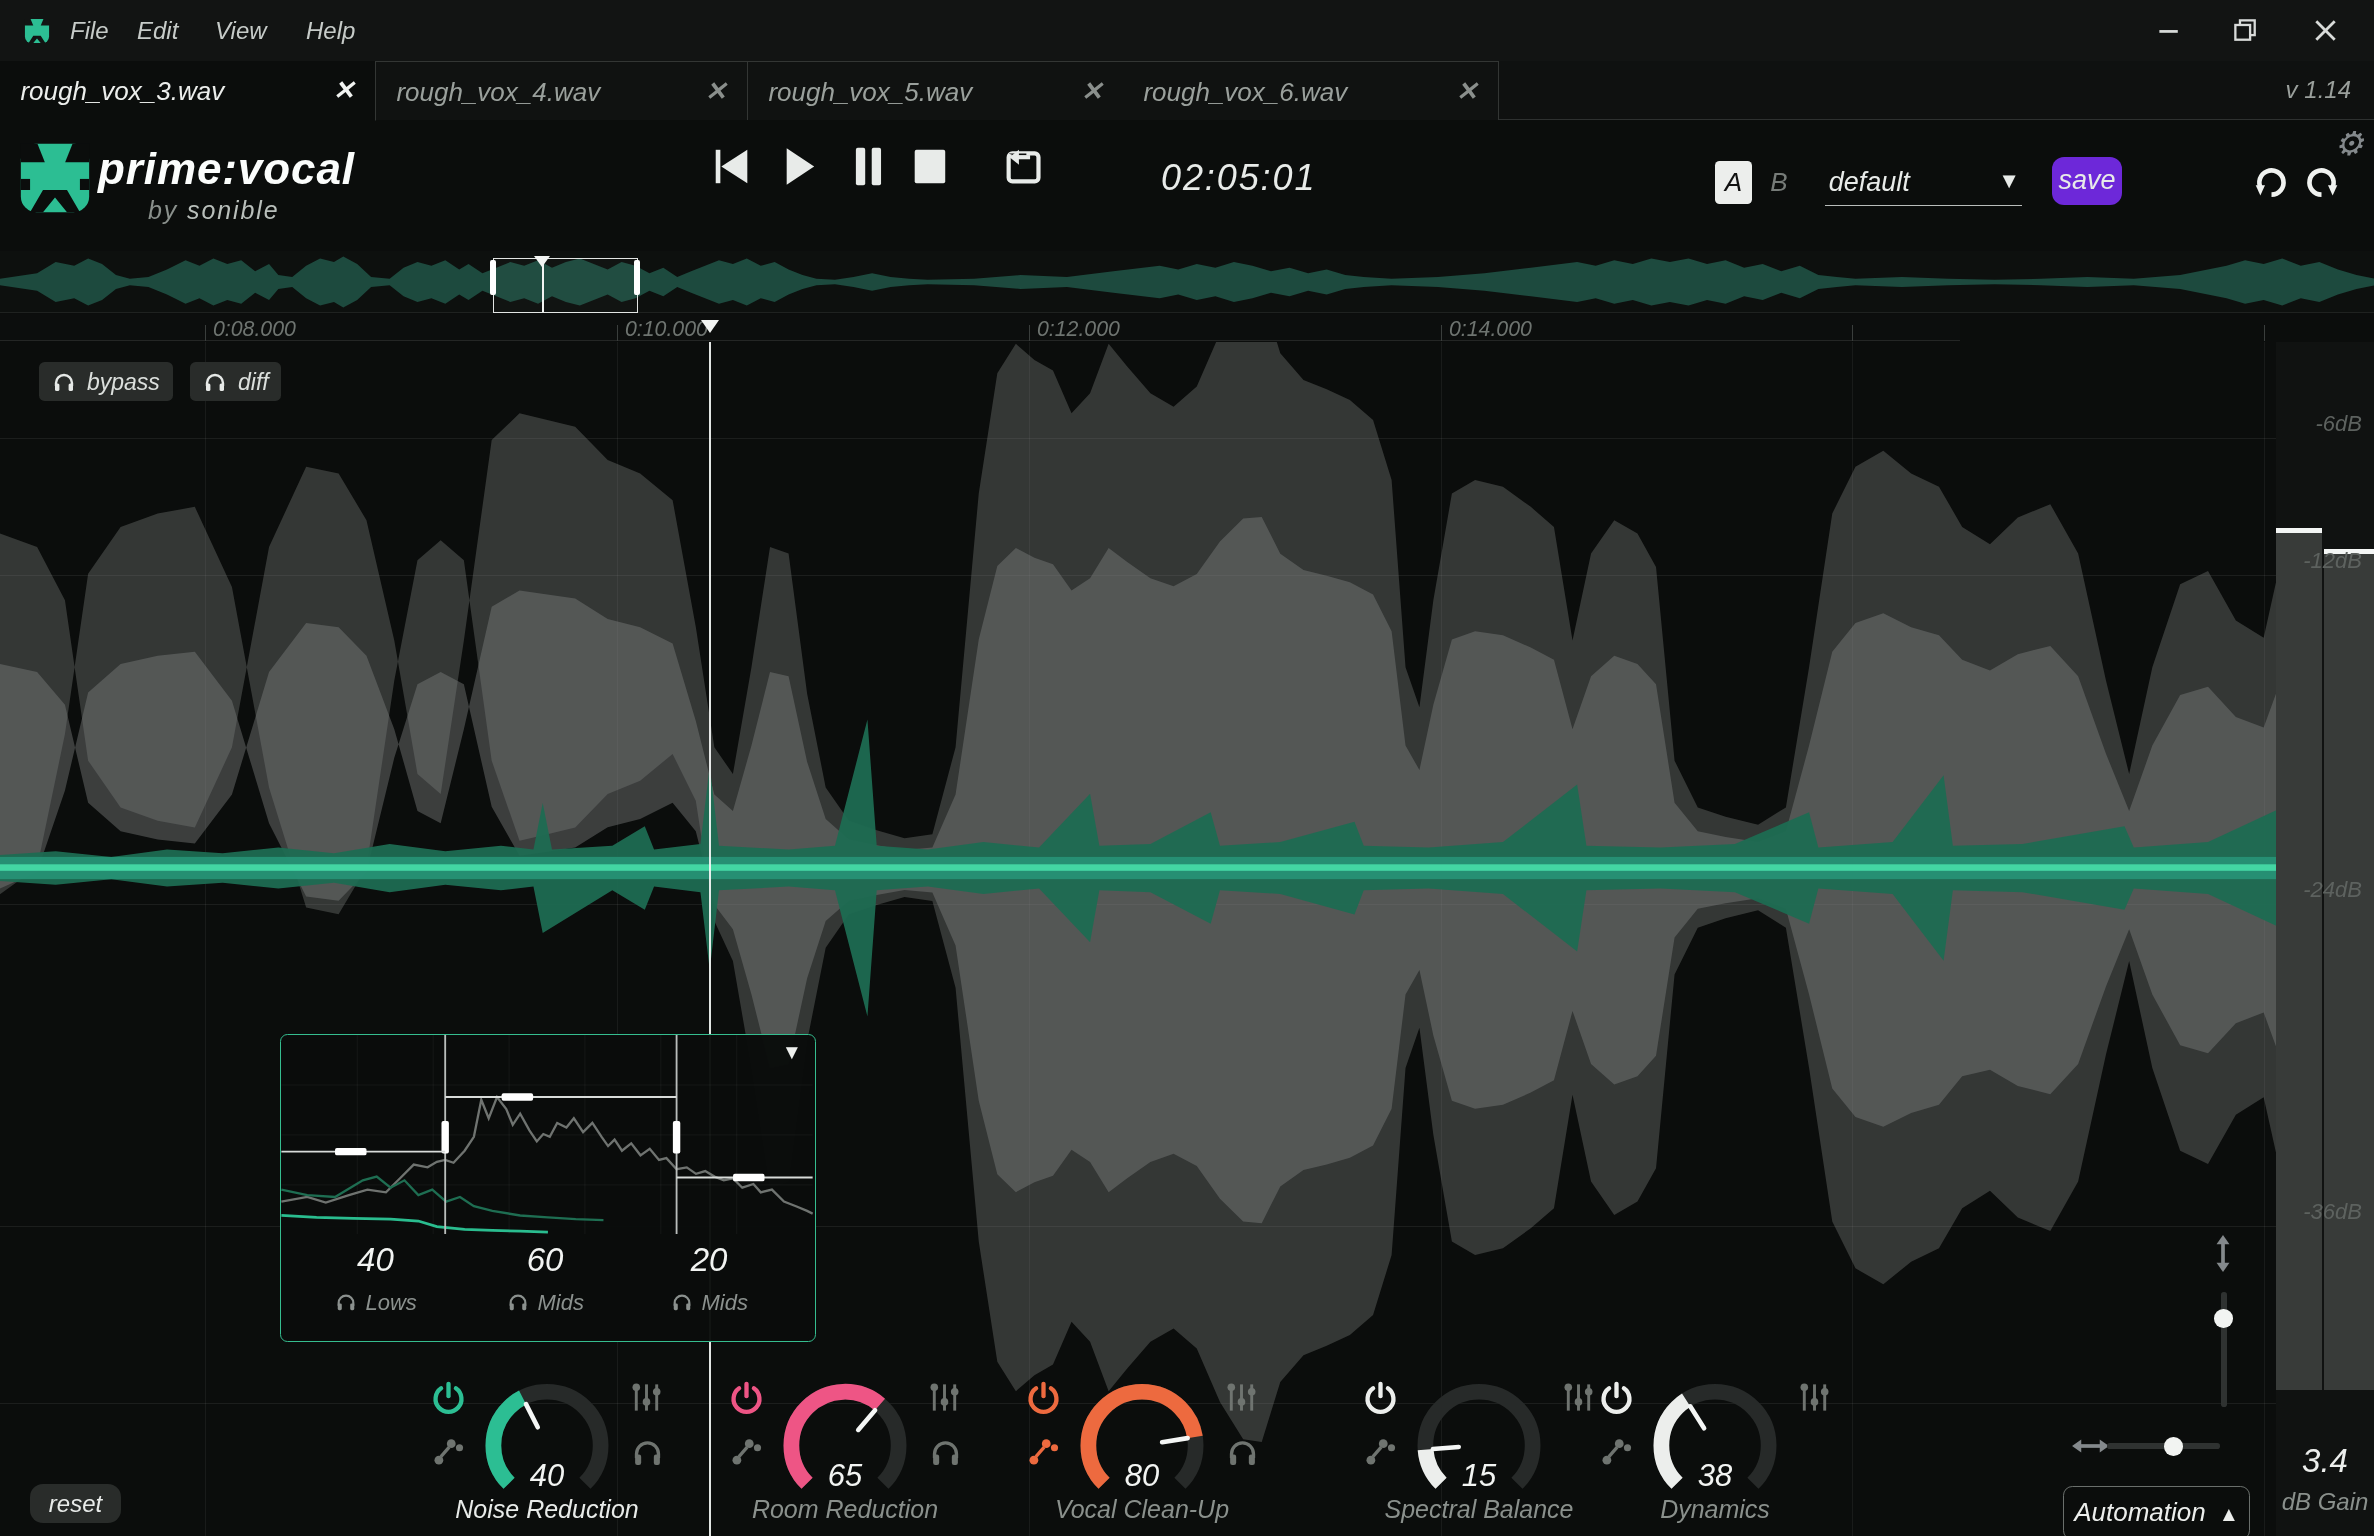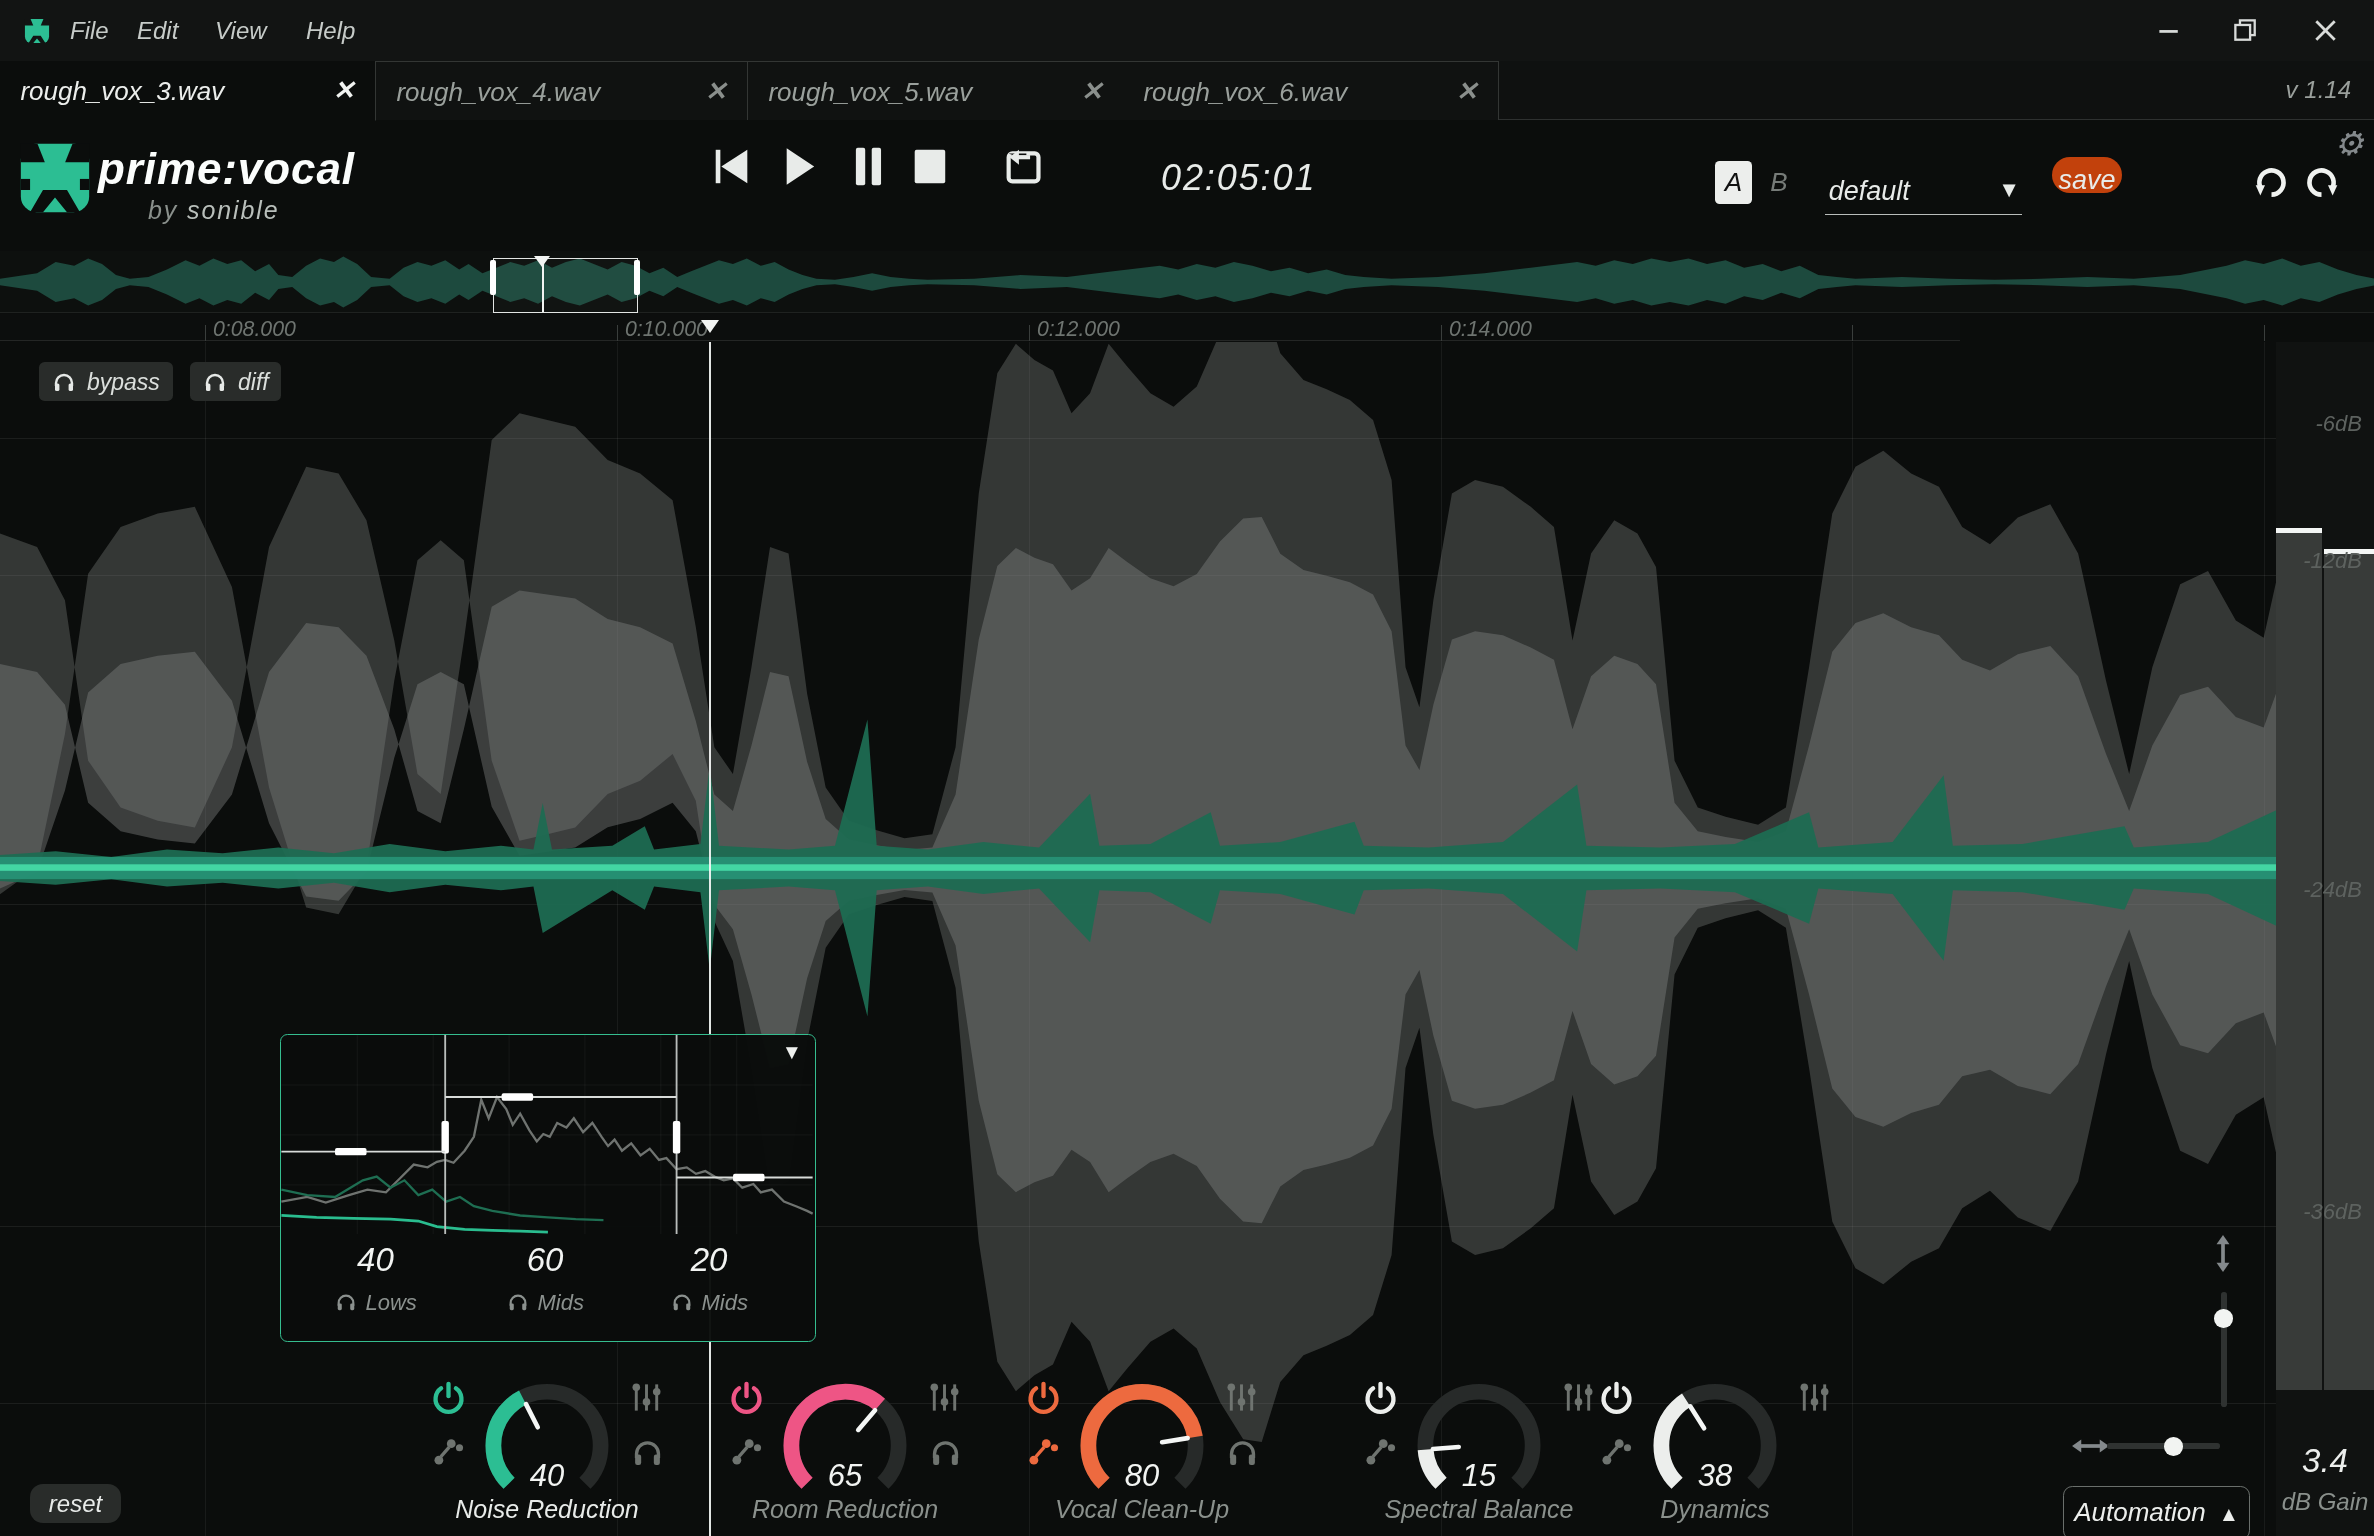--- a/index.html
+++ b/index.html
@@ -27,24 +27,24 @@
   .header { position:absolute; left:0; top:122px; width:2375px; height:130px; background:#0b0d0c; }
   .brand-name { position:absolute; left:98px; top:22px; font-size:44px; font-weight:bold; letter-spacing:0.9px; color:#fbfdfc; }
   .brand-sub { position:absolute; left:148px; top:74px; font-size:25px; color:#8a908c; letter-spacing:1.9px; }
   .brand-sub .sonible { color:#b9bfbb; }
   .transport { position:absolute; left:705px; top:24px; height:65px; }
   .tbtn { position:absolute; top:0; color:#e8ebe9; cursor:pointer; }
   .time { position:absolute; left:1161px; top:35px; font-size:36px; color:#e8ebe9; letter-spacing:1.9px; }
   .ab-a { position:absolute; left:1715px; top:39px; width:37px; height:43px; background:#eceeec; color:#111; border-radius:4.6px;
           font-size:26px; text-align:center; line-height:43px; }
   .ab-b { position:absolute; left:1765px; top:39px; width:28px; height:43px; color:#767b78; font-size:26px; text-align:center; line-height:43px; }
-  .preset { position:absolute; left:1825px; top:48px; width:197px; height:45px; border-bottom:1.9px solid #b9bdbb; cursor:pointer;text-align:center; }
+  .preset { position:absolute; left:1825px; top:39px; width:197px; height:45px; border-bottom:1.9px solid #b9bdbb; cursor:pointer;text-align:center; }
   .preset-label { position:absolute; left:3.7px; top:5.6px; font-size:27px; color:#e8ebe9; }
   .preset-arrow { position:absolute; right:1.9px; top:7.4px; font-size:22px; color:#e8ebe9; }
-  .save-btn { position:absolute; left:2052px; top:35px; width:70px; height:36px; background:#c2410c; border-radius:18px;
+  .save-btn { position:absolute; left:2052px; top:35px; width:70px; height:48px; background:#6d28d9; border-radius:12px;
               font-size:27px; color:#e8ebe9; text-align:center; line-height:46px; cursor:pointer; }
   .histbtn { position:absolute; top:41px; width:39px; height:39px; color:#f0f2f0; cursor:pointer; }
   .gear { position:absolute; left:2334px; top:1.9px; font-size:33px; color:#84898 6; color:#84898c; cursor:pointer; }
   
   .overview { position:absolute; left:0; top:251px; width:2375px; height:62px; background:#0d100e; border-bottom:0.9px solid rgba(255,255,255,0.08); }
   .sel-box { position:absolute; left:493px; top:6.5px; width:145px; height:55px; border:1.9px solid #e2e5e3; background:rgba(255,255,255,0.02); }
   .sel-handle { position:absolute; width:5.6px; height:35px; top:9.3px; background:#fff; border-radius:1.9px; }
   .sel-cursor { position:absolute; left:542px; top:8.3px; width:1.9px; height:53px; background:#f2f4f2; }
   .sel-tri { position:absolute; left:534px; top:4.6px; width:0; height:0; border-left:8.3px solid transparent; border-right:8.3px solid transparent; border-top:11px solid #f2f4f2; }
   

